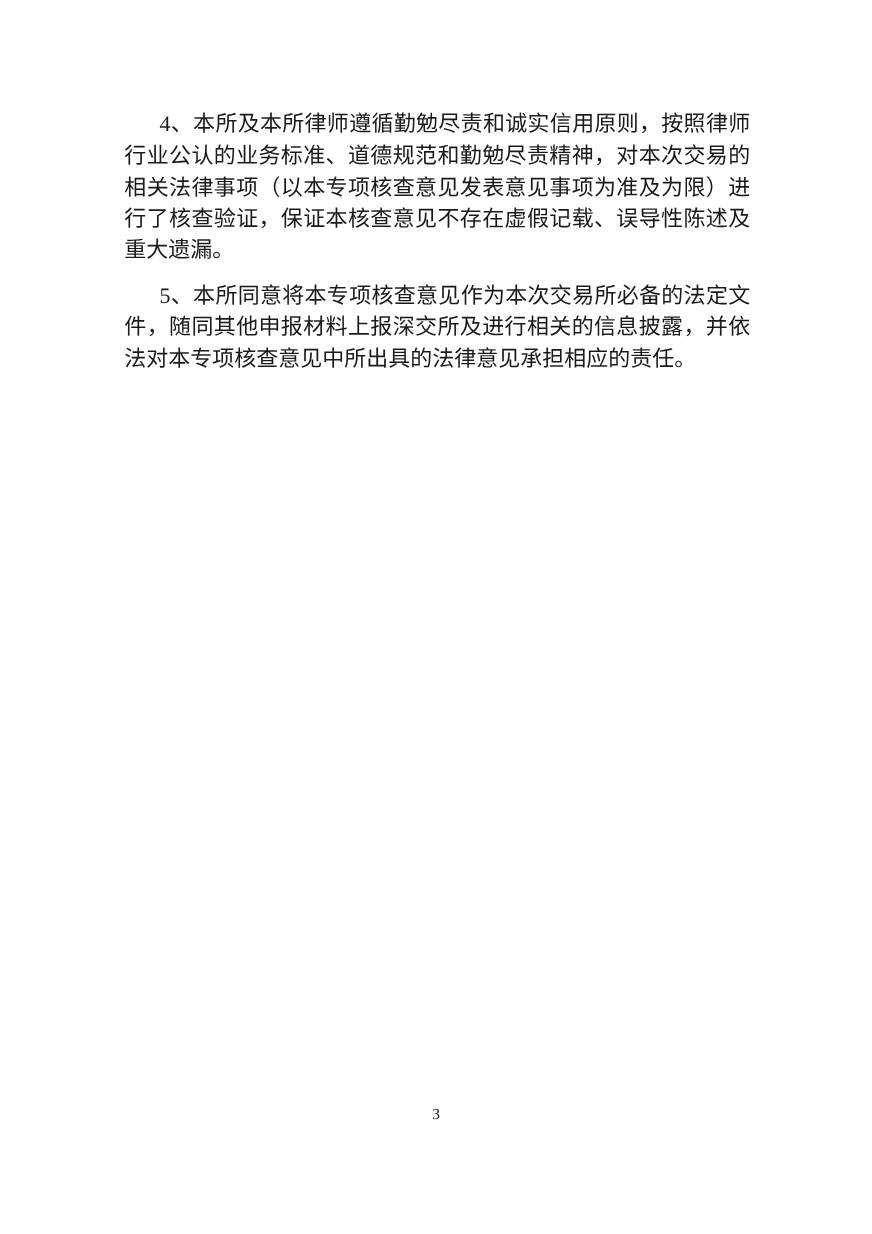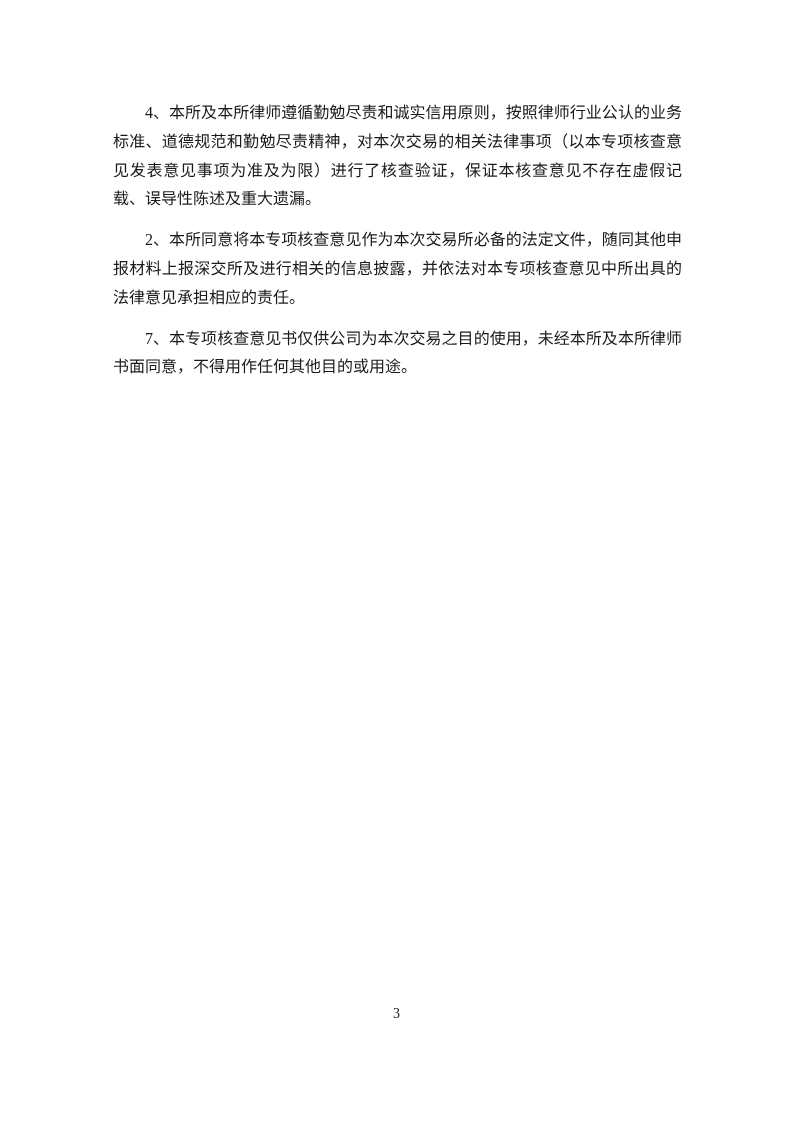--- a/index.html
+++ b/index.html
@@ -17,21 +17,21 @@
     color: #1a1a1a;
   }
   .content {
     position: absolute;
     left: 113px;
     top: 99px;
     width: 569px;
   }
   .para {
     margin: 0 0 12px 0;
-    font-size: 16px;
+    font-size: 20px;
     line-height: 28.8px;
     text-align: justify;
     text-indent: 32px;
     word-break: break-all;
   }
   .footer {
     position: absolute;
     left: 0;
     right: 0;
     top: 1004px;
@@ -40,17 +40,16 @@
     line-height: 20px;
     color: #1a1a1a;
   }
 </style>
 </head>
 <body>
 
 <div class="page">
   <div class="content">
     <p class="para">4、本所及本所律师遵循勤勉尽责和诚实信用原则，按照律师行业公认的业务标准、道德规范和勤勉尽责精神，对本次交易的相关法律事项（以本专项核查意见发表意见事项为准及为限）进行了核查验证，保证本核查意见不存在虚假记载、误导性陈述及重大遗漏。</p>
-    <p class="para">2、本所同意将本专项核查意见作为本次交易所必备的法定文件，随同其他申报材料上报深交所及进行相关的信息披露，并依法对本专项核查意见中所出具的法律意见承担相应的责任。</p>
-    <p class="para">7、本专项核查意见书仅供公司为本次交易之目的使用，未经本所及本所律师书面同意，不得用作任何其他目的或用途。</p>
+    <p class="para">5、本所同意将本专项核查意见作为本次交易所必备的法定文件，随同其他申报材料上报深交所及进行相关的信息披露，并依法对本专项核查意见中所出具的法律意见承担相应的责任。</p>
   </div>
   <div class="footer">3</div>
 </div>
 
 </body></html>

